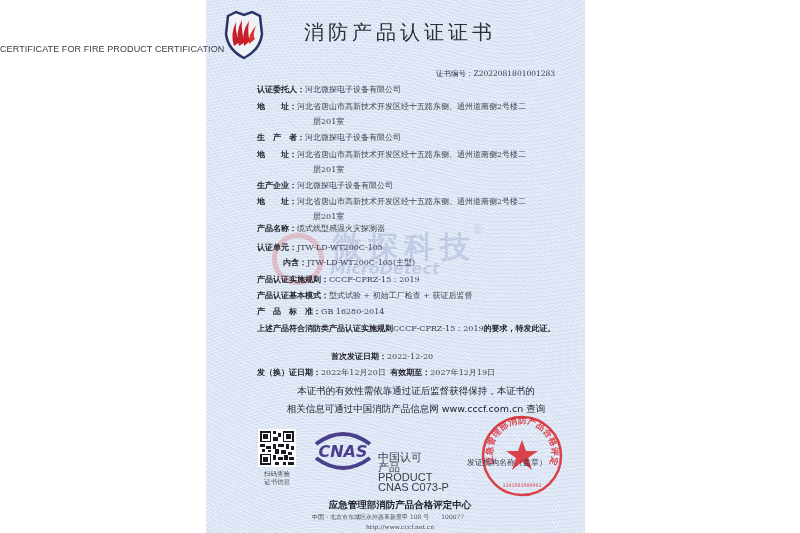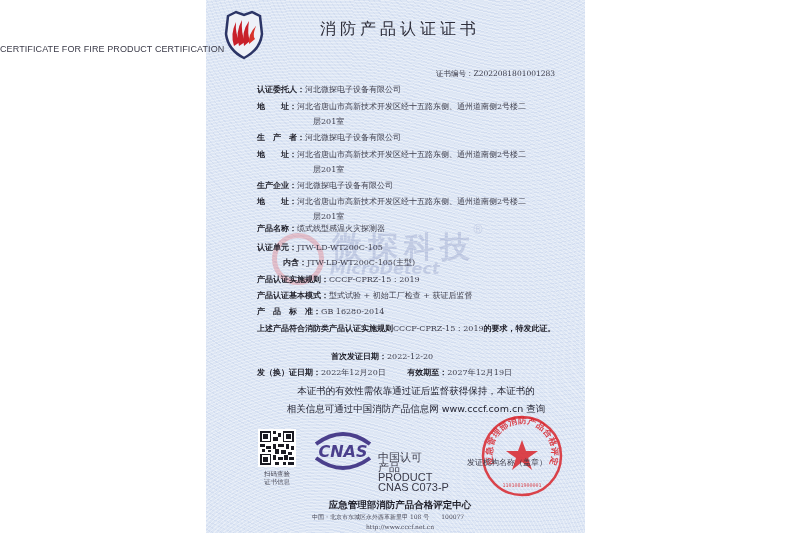--- a/index.html
+++ b/index.html
@@ -11,21 +11,21 @@
       background-color: #dde6f4;
       background-image:
         repeating-radial-gradient(circle at 30% 120%, rgba(255,255,255,0.35) 0 1px, rgba(200,212,235,0.0) 1px 3px),
         repeating-radial-gradient(circle at 80% -20%, rgba(180,195,230,0.25) 0 1px, rgba(255,255,255,0) 1px 4px);
     }
 
     .abs { position: absolute; white-space: nowrap; }
 
     .logo { left: 222px; top: 8px; width: 44px; height: 52px; }
 
-    .title-cn { left: 0; width: 800px; text-align: center; top: 19px; font-size: 16px; letter-spacing: 4px; font-family: "DejaVu Sans", "Liberation Sans", sans-serif; color: #2e2e3a; }
+    .title-cn { left: 0; width: 800px; text-align: center; top: 19px; font-size: 20px; letter-spacing: 4px; font-family: "DejaVu Sans", "Liberation Sans", sans-serif; color: #2e2e3a; }
     .title-en { left: 0; width: 800px; top: 44px; font-size: 9px; font-family: "Liberation Sans", "DejaVu Sans", sans-serif; color: #3a3a48; letter-spacing: 0.1px; }
 
     .certno { left: 436px; top: 69px; font-size: 7.5px; color: #3a3a48; }
 
     .row { left: 257px; font-size: 8px; line-height: 10px; color: #3a3a48; }
     .lbl { font-weight: bold; color: #1e1e28; font-family: Liberation Serif, serif; }
     .val { color: #40404e; }
     .cont { left: 313px; font-size: 8px; color: #40404e; }
 
     .statement { left: 257px; top: 313px; width: 300px; font-size: 8px; line-height: 18px; font-weight: bold; font-family: "DejaVu Sans", "Liberation Sans", sans-serif; color: #1e1e28; white-space: normal; }
@@ -124,21 +124,21 @@
 
 <div class="abs statement" style="top:320px">
   <span>上述产品符合消防类产品认证实施规则</span><span class="code">CCCF-CPRZ-15：2019</span><span>的要求，特发此证。</span>
 </div>
 
 <div class="abs row" style="top:352px; left:331px">
   <span class="lbl">首次发证日期：</span><span class="val">2022-12-20</span>
 </div>
 <div class="abs row" style="top:368px">
   <span class="lbl">发（换）证日期：</span><span class="val">2022年12月20日</span>
-  <span class="lbl" style="margin-left:19px">有效期至：</span><span class="val">2027年12月19日</span>
+  <span class="lbl" style="margin-left:2px">有效期至：</span><span class="val">2027年12月19日</span>
 </div>
 
 <div class="abs note" style="top:385px">本证书的有效性需依靠通过证后监督获得保持，本证书的</div>
 <div class="abs note" style="top:403px">相关信息可通过中国消防产品信息网 www.cccf.com.cn 查询</div>
 
 <svg class="abs qr" viewBox="0 0 21 21" shape-rendering="crispEdges">
   <rect width="21" height="21" fill="#fff"></rect>
   <g fill="#1a1a22">
     <rect x="0" y="0" width="7" height="7"></rect>
       <rect x="1" y="1" width="5" height="5" fill="#fff"></rect>

